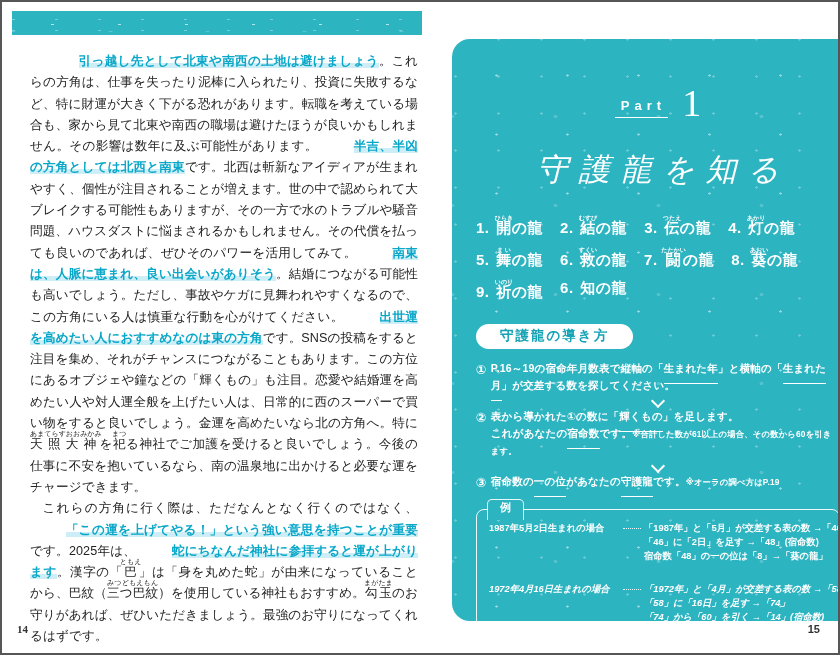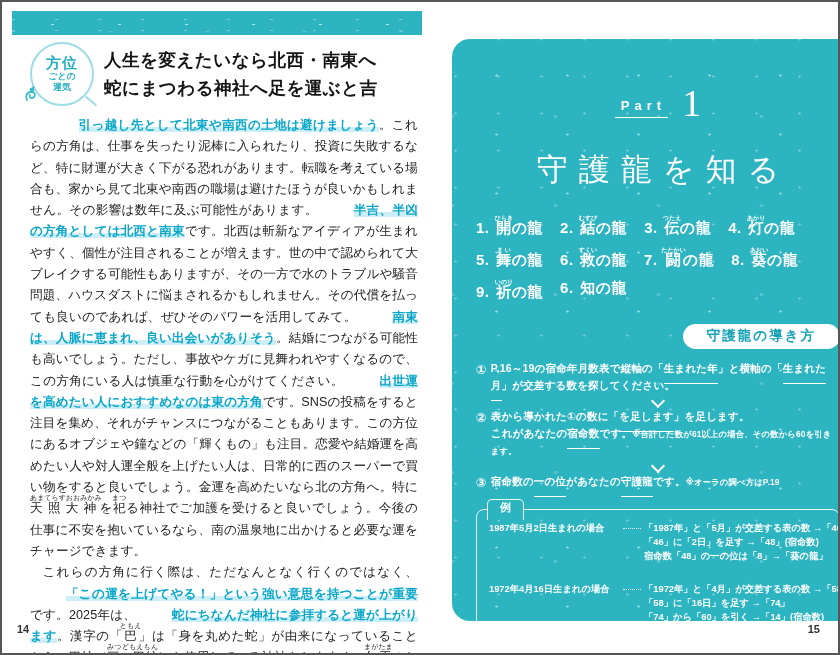--- a/index.html
+++ b/index.html
@@ -50,21 +50,21 @@
   .lp-body{margin-top:9px;width:388px;color:var(--body-text);
     font-size:12.6px;line-height:21.3px;text-align:justify;letter-spacing:.1px;}
   .para{text-indent:1em;}
   .hl{
     color:var(--hl-text);font-weight:700;
     background:linear-gradient(transparent 62%, var(--hl-bg) 0);
     margin-left:36px;
   }
   ruby rt{font-size:7px;letter-spacing:0;color:inherit;}
   .pagenum{position:absolute;font-size:11px;font-weight:700;color:#333;}
-  .pagenum.pn-left{left:15px;bottom:18px;}
+  .pagenum.pn-left{left:15px;bottom:18px;font-family:Liberation Serif, serif;}
   .pagenum.pn-right{right:18px;bottom:18px;}
   
   .teal-block{
     position:absolute;left:450px;top:37px;width:412px;height:582px;border-radius:18px;
     background-color:var(--teal);color:#fff;
     background-image:
       radial-gradient(rgba(255,255,255,.5) 1px, transparent 1.6px),
       radial-gradient(rgba(255,255,255,.3) 1px, transparent 1.6px),
       radial-gradient(rgba(255,255,255,.18) 1.7px, transparent 2.3px);
     background-size:71px 59px,43px 37px,103px 89px;
@@ -73,28 +73,28 @@
   }
   .part-line{text-align:center;}
   .part-word{
     display:inline-block;font-size:13px;font-weight:700;letter-spacing:5px;
     border-bottom:1.5px solid #fff;padding:0 2px 4px 6px;vertical-align:super;
   }
   .part-num{font-family:"Liberation Serif","DejaVu Serif",serif;font-size:38px;font-weight:400;margin-left:14px;}
   .cover-title{
     margin-top:24px;text-align:center;
     font-family:"Liberation Serif","DejaVu Serif",serif;font-weight:500;
-    font-size:31px;letter-spacing:11px;padding-left:11px;white-space:nowrap;
+    font-size:31px;letter-spacing:11px;padding-left:11px;white-space:nowrap;font-style:italic;
   }
   .dragon-list{margin-top:24px;display:flex;flex-wrap:wrap;column-gap:17px;row-gap:9px;
     font-size:15px;font-weight:700;letter-spacing:.5px;}
   .dragon-item{white-space:nowrap;}
   .dragon-item .dnum{margin-right:2px;}
   .dragon-list ruby rt{font-size:6px;}
-  .guide-badge-wrap{margin-top:22px;text-align:right;}
+  .guide-badge-wrap{margin-top:22px;text-align:left;}
   .guide-badge{
     display:inline-block;background:#fff;color:#16a3b6;font-weight:700;font-size:13.5px;
     letter-spacing:2px;padding:3px 24px 4px;border-radius:15px;
   }
   .steps{margin-top:11px;}
   .step{display:flex;gap:4px;font-size:10.5px;font-weight:700;line-height:1.65;letter-spacing:.2px;}
   .step-num{font-size:12.5px;flex:0 0 auto;}
   .ul{border-bottom:1px solid #fff;padding-bottom:9px;}
   .sm{font-size:8.3px;}
   .arrow{width:14px;height:10px;margin:1px auto 2px;position:relative;}
@@ -106,53 +106,35 @@
     position:relative;margin-top:16px;border:1.2px solid rgba(255,255,255,.9);
     border-radius:8px;padding:12px 8px 9px 12px;
   }
   .ex-tab{
     position:absolute;top:-11px;left:10px;background:var(--teal);
     border:1.2px solid rgba(255,255,255,.9);border-bottom:none;
     border-radius:5px 5px 0 0;font-size:11px;font-weight:700;padding:1px 12px 6px;
     line-height:1.2;
   }
   .ex-row{display:flex;align-items:flex-start;margin-bottom:19px;}
-  .ex-row:last-child{margin-bottom:16px;}
+  .ex-row:last-child{margin-bottom:16px;font-style:italic;}
   .ex-case{flex:0 0 134px;font-size:9.3px;font-weight:700;line-height:1.5;}
   .ex-leader{flex:0 0 18px;border-top:1.5px dotted rgba(255,255,255,.9);margin:6px 3px 0 0;}
   .ex-lines{flex:1;}
   .ex-line{font-size:9.3px;font-weight:700;line-height:1.5;white-space:nowrap;letter-spacing:0;}
 </style>
 </head>
 <body>
 
 <div class="spread">
 
   <div>
     <div class="top-band"></div>
 
     <div class="left-content">
-      <div class="lp-header">
-        <div class="badge">
-          <span class="badge-dragon">
-            <svg width="22" height="20" viewBox="0 0 22 20">
-              <path d="M3 16 C1 12, 3 8, 7 8 C11 8, 12 11, 10 13 C8 15, 5 14, 6 11" fill="none" stroke="#3fbccb" stroke-width="1.8" stroke-linecap="round"></path>
-              <circle cx="8" cy="6" r="2.4" fill="#3fbccb"></circle>
-              <path d="M8 4 L9.5 1.5 L10.8 4" fill="#3fbccb"></path>
-            </svg>
-          </span>
-          <div class="b1">方位</div>
-          <div class="b2">ごとの</div>
-          <div class="b3">運気</div>
-        </div>
-        <h1 class="lp-title">
-          <span>人生を変えたいなら北西・南東へ</span><br>
-          <span>蛇にまつわる神社へ足を運ぶと吉</span>
-        </h1>
-      </div>
 
       <div class="lp-body" id="left-body">
           <p class="para"><span class="hl">引っ越し先として北東や南西の土地は避けましょう</span><span>。これらの方角は、仕事を失ったり泥棒に入られたり、投資に失敗するなど、特に財運が大きく下がる恐れがあります。転職を考えている場合も、家から見て北東や南西の職場は避けたほうが良いかもしれません。その影響は数年に及ぶ可能性があります。</span><span class="hl">半吉、半凶の方角としては北西と南東</span><span>です。北西は斬新なアイディアが生まれやすく、個性が注目されることが増えます。世の中で認められて大ブレイクする可能性もありますが、その一方で水のトラブルや騒音問題、ハウスダストに悩まされるかもしれません。その代償を払っても良いのであれば、ぜひそのパワーを活用してみて。</span><span class="hl">南東は、人脈に恵まれ、良い出会いがありそう</span><span>。結婚につながる可能性も高いでしょう。ただし、事故やケガに見舞われやすくなるので、この方角にいる人は慎重な行動を心がけてください。</span><span class="hl">出世運を高めたい人におすすめなのは東の方角</span><span>です。SNSの投稿をすると注目を集め、それがチャンスにつながることもあります。この方位にあるオブジェや鐘などの「輝くもの」も注目。恋愛や結婚運を高めたい人や対人運全般を上げたい人は、日常的に西のスーパーで買い物をすると良いでしょう。金運を高めたいなら北の方角へ。特に</span><ruby>天照大神<rt>あまてらすおおみかみ</rt></ruby><span>を</span><ruby>祀<rt>まつ</rt></ruby><span>る神社でご加護を受けると良いでしょう。今後の仕事に不安を抱いているなら、南の温泉地に出かけると必要な運をチャージできます。</span></p>
           <p class="para"><span>これらの方角に行く際は、ただなんとなく行くのではなく、</span><span class="hl">「この運を上げてやる！」という強い意思を持つことが重要</span><span>です。2025年は、</span><span class="hl">蛇にちなんだ神社に参拝すると運が上がります</span><span>。漢字の「</span><ruby>巴<rt>ともえ</rt></ruby><span>」は「身を丸めた蛇」が由来になっていることから、巴紋（</span><ruby>三つ巴紋<rt>みつどもえもん</rt></ruby><span>）を使用している神社もおすすめ。</span><ruby>勾玉<rt>まがたま</rt></ruby><span>のお守りがあれば、ぜひいただきましょう。最強のお守りになってくれるはずです。</span></p>
         </div>
 
     </div>
 
     <div class="pagenum pn-left">14</div>
   </div>
@@ -184,21 +166,21 @@
       </div>
 
       <div class="steps" id="guide-steps">
           <div class="step">
             <span class="step-num">①</span>
             <span><span>P.16～19の宿命年月数表で縦軸の「</span><span class="ul">生まれた年</span><span>」と横軸の「</span><span class="ul">生まれた月</span><span>」が交差する数を探してください。</span></span>
           </div>
           <div class="arrow"></div>
           <div class="step">
             <span class="step-num">②</span>
-            <span><span>表から導かれた①の数に「</span><span class="ul">を足します</span><span>」を足します。</span><br><span>これがあなたの</span><span class="ul">宿命数</span><span>です。</span><span class="sm">※合計した数が61以上の場合、その数から60を引きます。</span></span>
+            <span><span>表から導かれた①の数に「</span><span class="ul">輝くもの</span><span>」を足します。</span><br><span>これがあなたの</span><span class="ul">宿命数</span><span>です。</span><span class="sm">※合計した数が61以上の場合、その数から60を引きます。</span></span>
           </div>
           <div class="arrow"></div>
           <div class="step">
             <span class="step-num">③</span>
             <span><span>宿命数の</span><span class="ul">一の位</span><span>があなたの</span><span class="ul">守護龍</span><span>です。</span><span class="sm">※オーラの調べ方はP.19</span></span>
           </div>
         </div>
 
       <div class="example-box">
         <span class="ex-tab">例</span>

